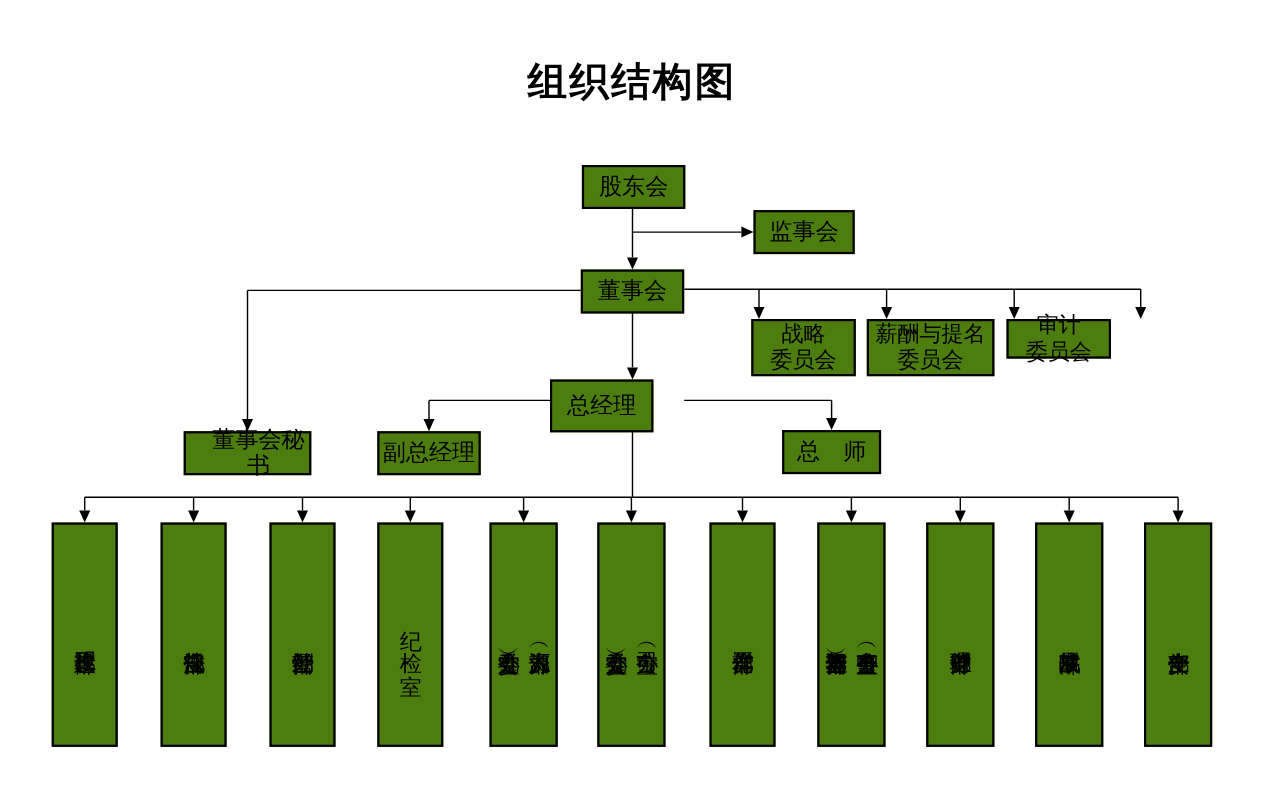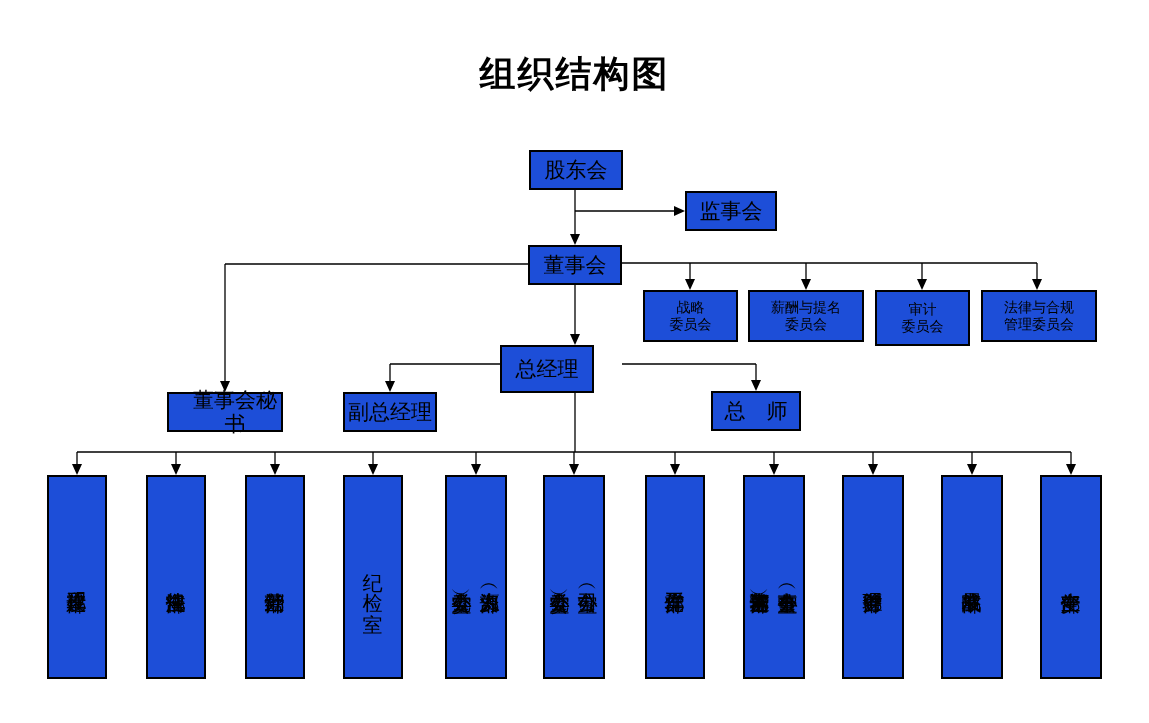--- a/index.html
+++ b/index.html
@@ -22,30 +22,30 @@
     text-align: center;
     font-size: 36px;
     font-weight: 700;
     letter-spacing: 2px;
     white-space: pre-line;
   }
   .node {
     position: absolute;
     box-sizing: border-box;
     border: 2px solid #000000;
-    background: #1d4ed8;
+    background: #4d7c0f;
     display: flex;
     align-items: center;
     justify-content: center;
     text-align: center;
     font-size: 21px;
     line-height: 1.15;
     white-space: pre-line;
   }
-  .committee { font-size: 14px; line-height: 1.22; }
+  .committee { font-size: 20px; line-height: 1.22; margin-left: 40px; }
   .dept {
     writing-mode: vertical-rl;
     font-size: 20px;
     line-height: 28px;
   }
 </style>
 </head>
 <body>
 
 <div class="canvas">
@@ -112,24 +112,22 @@
   <h1 class="title">组织结构图</h1>
 
   <div class="node" style="left:529px; top:150px; width:94px; height:40px;">股东会</div>
   <div class="node" style="left:685px; top:191px; width:92px; height:40px;">监事会</div>
   <div class="node" style="left:528px; top:245px; width:94px; height:40px;">董事会</div>
 
   <div class="node committee" style="left:643px; top:290px; width:95px; height:52px;">战略
 委员会</div>
   <div class="node committee" style="left:748px; top:290px; width:116px; height:52px;">薪酬与提名
 委员会</div>
-  <div class="node committee" style="left:875px; top:290px; width:95px; height:56px;">审计
+  <div class="node committee" style="left:875px; top:290px; width:95px; height:36px;">审计
 委员会</div>
-  <div class="node committee" style="left:981px; top:290px; width:116px; height:52px;">法律与合规
-管理委员会</div>
 
   <div class="node" style="left:500px; top:345px; width:94px; height:48px;">总经理</div>
   <div class="node" style="left:167px; top:392px; width:116px; height:40px;padding-left:20px;">董事会秘书</div>
   <div class="node" style="left:711px; top:391px; width:90px; height:40px;">总　师</div>
   <div class="node" style="left:343px; top:392px; width:94px; height:40px;">副总经理</div>
 
   <div class="node dept" style="left:47px; top:475px; width:60px; height:204px;">工程建设部</div>
   <div class="node dept" style="left:146px; top:475px; width:60px; height:204px;">法律合规部</div>
   <div class="node dept" style="left:245px; top:475px; width:60px; height:204px;">经营计划部</div>
   <div class="node dept" style="left:343px; top:475px; width:60px; height:204px;">纪　检　室</div>

